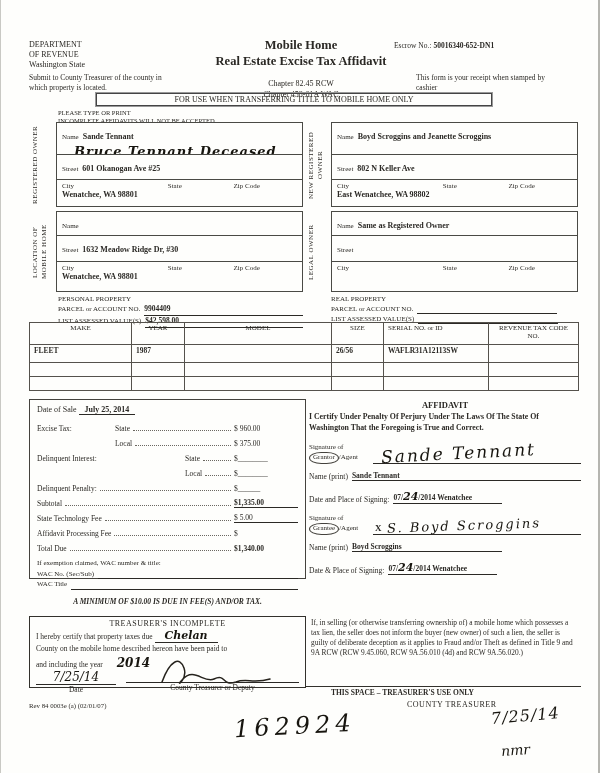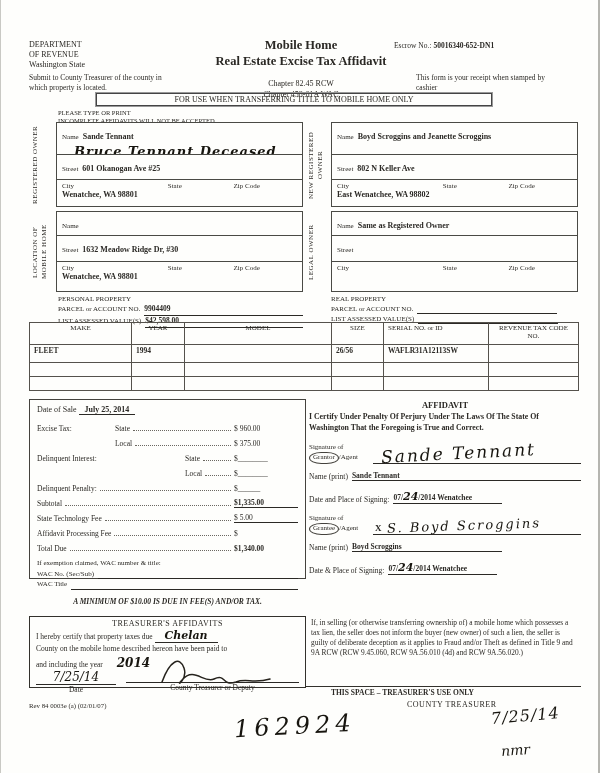--- a/index.html
+++ b/index.html
@@ -243,21 +243,21 @@
         <tr style="height:22px;">
       <th>MAKE</th>
       <th>YEAR</th>
       <th>MODEL</th>
       <th>SIZE</th>
       <th style="text-align:left;">SERIAL NO. or ID</th>
       <th>REVENUE TAX CODE NO.</th>
     </tr>
     <tr style="height:18px;">
       <td>FLEET</td>
-      <td>1994</td>
+      <td>1987</td>
       <td></td>
       <td>26/56</td>
       <td>WAFLR31A12113SW</td>
       <td></td>
     </tr>
     <tr style="height:14px;">
       <td></td>
       <td></td>
       <td></td>
       <td></td>
@@ -337,21 +337,21 @@
       </div>
       <div class="exline">
         <span>WAC Title</span>
         <span class="fill"></span>
       </div>
     </div>
     <div class="minnote">A MINIMUM OF $10.00 IS DUE IN FEE(S) AND/OR TAX.</div>
   </div>
 
   <div class="abs tbox">
-    <div class="ttl">TREASURER'S AFFIDAVITS</div>
+    <div class="ttl">TREASURER'S INCOMPLETE</div>
     <div class="tline">
       <span>I hereby certify that property taxes due</span>
       <span class="hw u b" style="font-size:11px; padding:0 10px;">Chelan</span>
     </div>
     <div class="tline">County on the mobile home described hereon have been paid to</div>
     <div class="tline">
       <span>and including the year</span>
       <span class="hw b" style="font-size:12px; padding:0 12px;text-align:center;">2014</span>
     </div>
     <div class="tsig-row">

